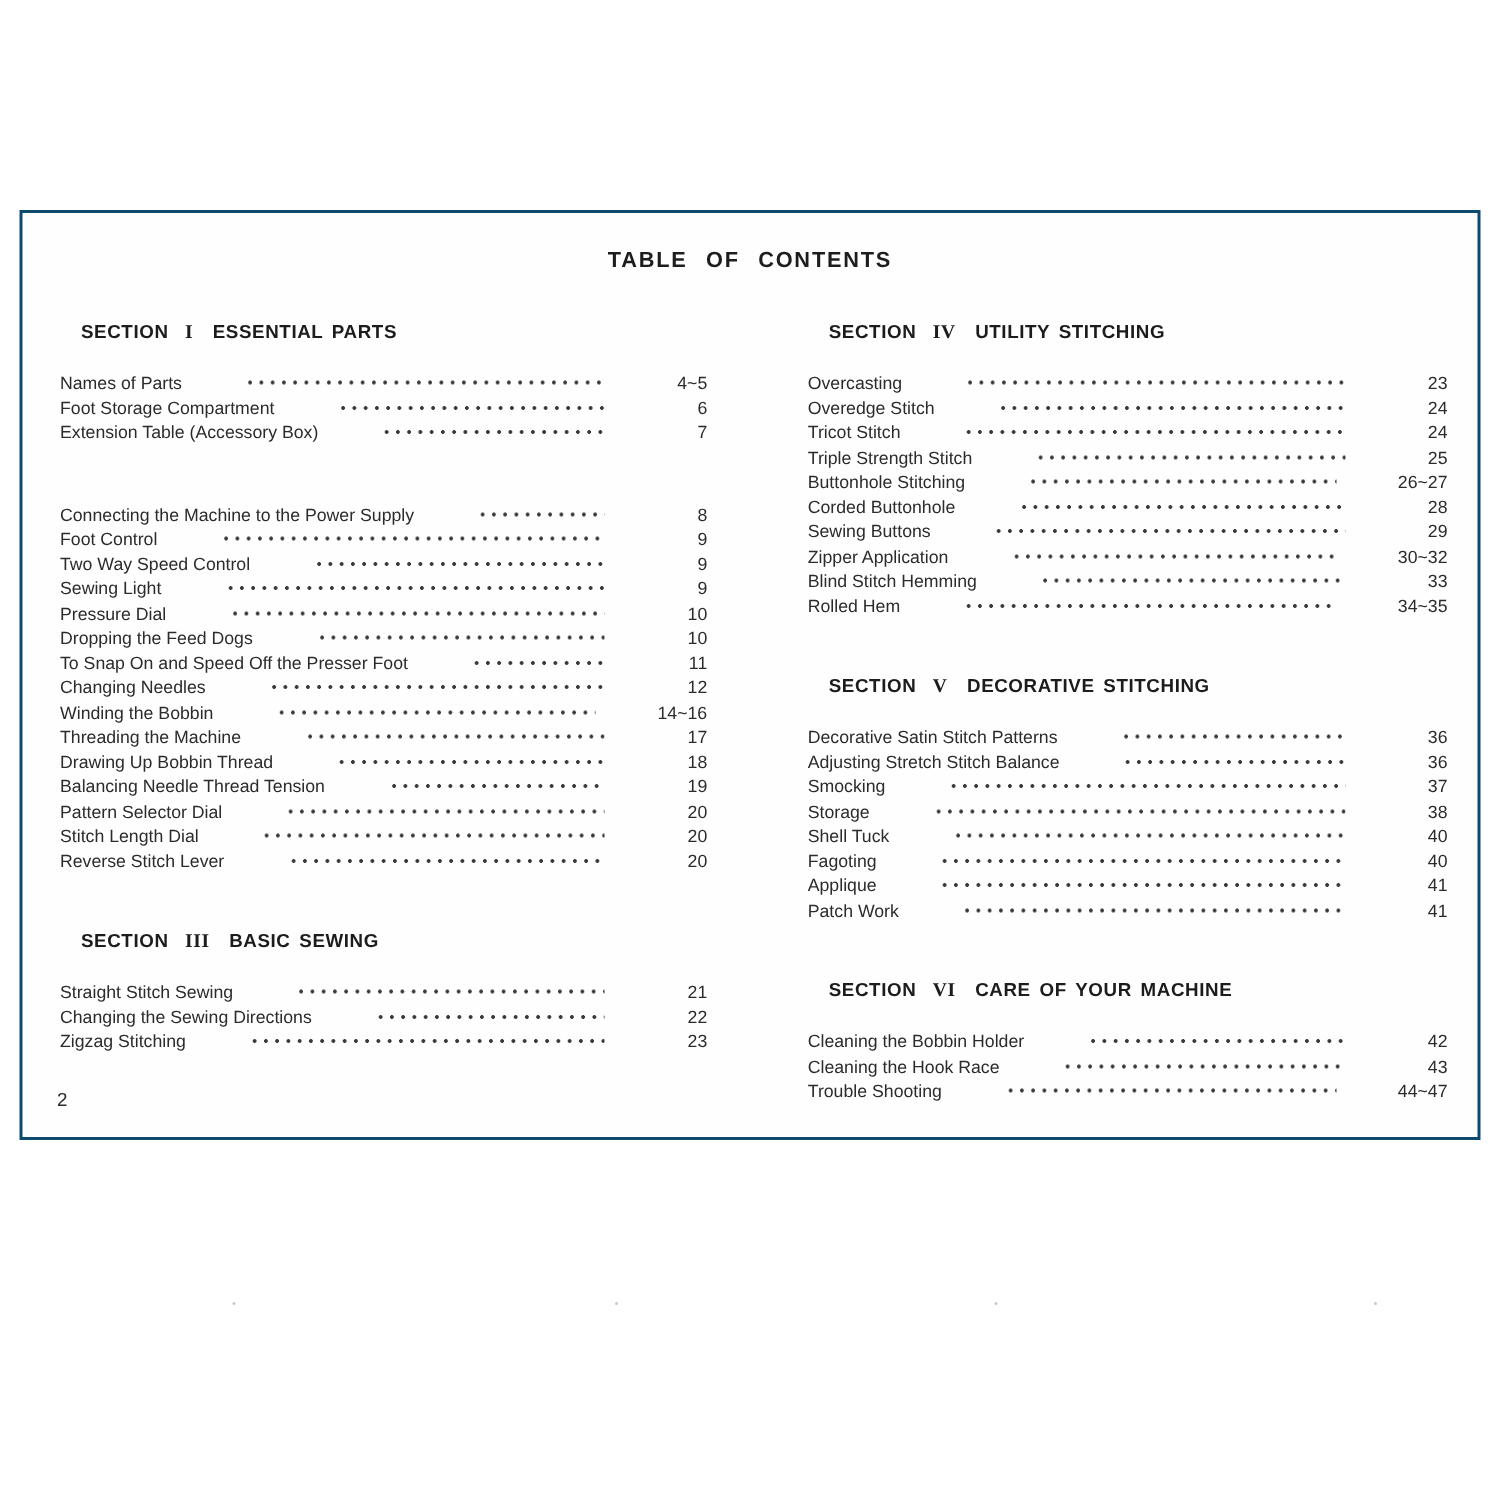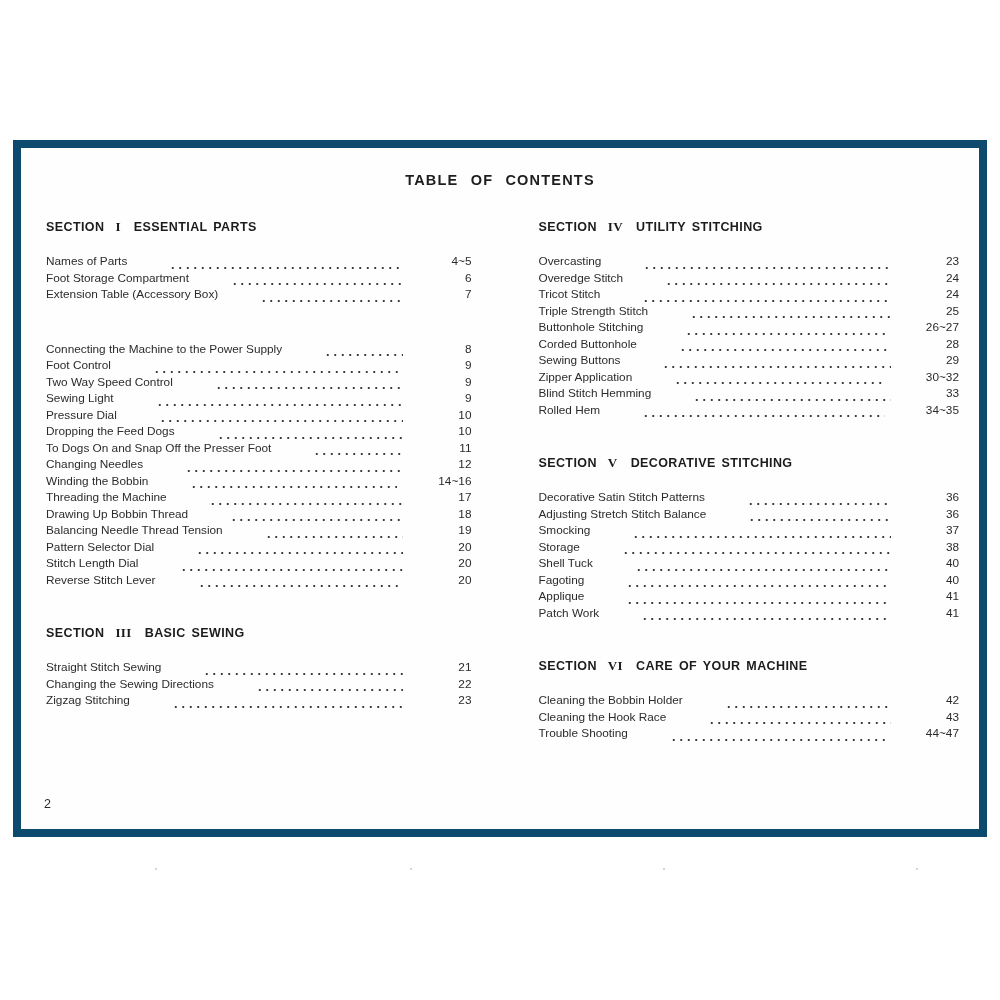--- a/index.html
+++ b/index.html
@@ -16,22 +16,22 @@
     width: 1000px;
     height: 1000px;
     background: #ffffff;
     overflow: hidden;
   }
   .page-frame {
     position: absolute;
     left: 13px;
     top: 140px;
     width: 974px;
-    height: 697px;
-    border: 8px solid #0c4a6e;
+    height: 620px;
+    border: 2px solid #0c4a6e;
     box-sizing: border-box;
     background: #fffefe;
   }
   .title {
     margin: 24px 0 0 0;
     text-align: center;
     font-size: 14.5px;
     font-weight: bold;
     letter-spacing: 1.2px;
     word-spacing: 7px;
@@ -43,41 +43,41 @@
     padding-left: 25px;
     padding-right: 20px;
   }
   .col {
     display: block;
   }
   .col-left  { width: 433px; margin-right: 67px; }
   .col-right { width: 428px; }
   .col > section + section { margin-top: 38px; }
   .sec-h {
-    margin: 0 0 19px 0;
+    margin: 0 0 19px 14px;
     font-size: 12.5px;
     line-height: 13px;
     font-weight: bold;
     color: #1c1c1c;
     letter-spacing: 0.4px;
   }
   .sec-num {
     font-family: "Liberation Serif", serif;
     font-size: 13px;
     margin: 0 13px 0 11px;
   }
   .sec-name { word-spacing: 2px; }
   .entries {
     list-style: none;
     margin: 0;
     padding: 0;
   }
   .row {
     display: flex;
-    align-items: flex-end;
+    align-items: center;
     font-size: 11.8px;
     line-height: 16.5px;
     color: #2b2b2b;
     gap: 36px;
   }
   .lbl { white-space: nowrap; }
   .leader {
     flex: 1;
     height: 4px;
     margin: 0 5px 0 6px;
@@ -161,21 +161,21 @@
                 <span class="lbl">Pressure Dial</span>
                 <span class="leader"></span>
                 <span class="pg">10</span>
               </li>
               <li class="row">
                 <span class="lbl">Dropping the Feed Dogs</span>
                 <span class="leader"></span>
                 <span class="pg">10</span>
               </li>
               <li class="row">
-                <span class="lbl">To Dogs On and Snap Off the Presser Foot</span>
+                <span class="lbl">To Snap On and Speed Off the Presser Foot</span>
                 <span class="leader"></span>
                 <span class="pg">11</span>
               </li>
               <li class="row">
                 <span class="lbl">Changing Needles</span>
                 <span class="leader"></span>
                 <span class="pg">12</span>
               </li>
               <li class="row">
                 <span class="lbl">Winding the Bobbin</span>

